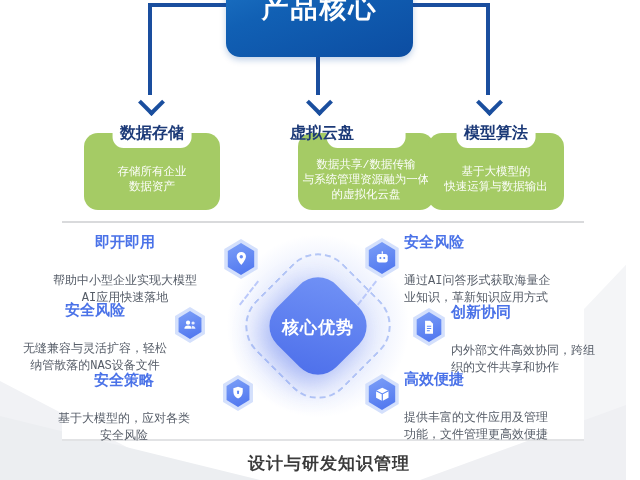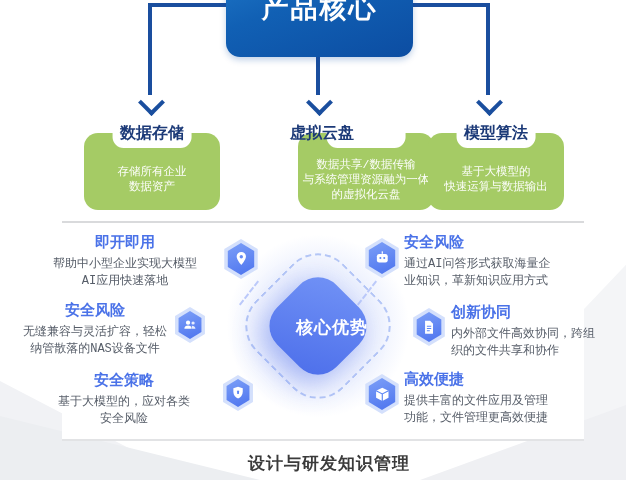--- a/index.html
+++ b/index.html
@@ -26,41 +26,41 @@
   .gcard{position:absolute;top:133px;width:136px;height:77px;background:#a5cb65;
          border-radius:14px;z-index:2;}
   .gcard::before{content:"";position:absolute;top:0;left:50%;transform:translateX(-50%);
                  width:58%;height:15px;background:#fff;border-radius:0 0 11px 11px;}
   .gcard-text{position:absolute;left:2px;right:2px;top:15px;bottom:0;display:flex;
               align-items:center;justify-content:center;text-align:center;
               color:rgba(255,255,255,.97);font-size:11.5px;line-height:15px;white-space:pre-line;}
   
   .adv{position:absolute;z-index:3;}
   .adv-title{font-size:15px;font-weight:bold;color:#4a72e8;line-height:18px;}
-  .adv-desc{margin-top:3px;font-size:12px;color:#565d68;line-height:16.5px;white-space:pre-line;}
+  .adv-desc{margin-top:20px;font-size:12px;color:#565d68;line-height:16.5px;white-space:pre-line;}
   .t-right{text-align:center;}
   .t-left{text-align:left;}
   
   .hexwrap{position:absolute;z-index:3;}
   .hexring{position:absolute;inset:0;background:#d4e0fc;
            clip-path:polygon(50% 0,94% 25%,94% 75%,50% 100%,6% 75%,6% 25%);}
   .hexcore{position:absolute;inset:4px;display:flex;align-items:center;justify-content:center;
            background:linear-gradient(160deg,#7da0f8,#4c73ee);
            clip-path:polygon(50% 0,94% 25%,94% 75%,50% 100%,6% 75%,6% 25%);}
   .hexcore svg{width:62%;height:62%;}
   
   .glow{position:absolute;left:223px;top:231px;width:190px;height:190px;z-index:2;
         background:radial-gradient(circle,rgba(120,150,245,.38) 0%,rgba(120,150,245,0) 68%);}
   .dashed-diamond{position:absolute;left:318px;top:326px;width:120px;height:120px;z-index:2;
         transform:translate(-50%,-50%) rotate(45deg);border:2px dashed #b4c6f6;border-radius:36px;}
   .core-diamond{position:absolute;left:318px;top:326px;width:84px;height:84px;z-index:3;
         transform:translate(-50%,-50%) rotate(45deg);border-radius:26px;
         background:linear-gradient(150deg,#7293f6,#4c6eea);
         box-shadow:0 12px 28px rgba(86,116,235,.45);}
-  .core-label{position:absolute;left:268px;top:316px;width:100px;text-align:right;z-index:4;
+  .core-label{position:absolute;left:268px;top:316px;width:100px;text-align:center;z-index:4;
         color:#fff;font-size:17px;font-weight:bold;letter-spacing:1px;}
   .slash{position:absolute;width:30px;border-top:2px dashed #bccafa;transform:rotate(-52deg);z-index:2;}
   
   .badge{position:absolute;left:64px;top:448px;width:96px;height:30px;background:#1e4391;
          border-radius:18px;display:flex;align-items:center;justify-content:center;z-index:3;
          color:#fff;font-size:16px;font-weight:bold;letter-spacing:1px;}
   .footer-title{position:absolute;left:248px;top:452px;z-index:3;color:#3b3b3b;
          font-size:17px;font-weight:bold;letter-spacing:1px;}
 </style>
 </head>

